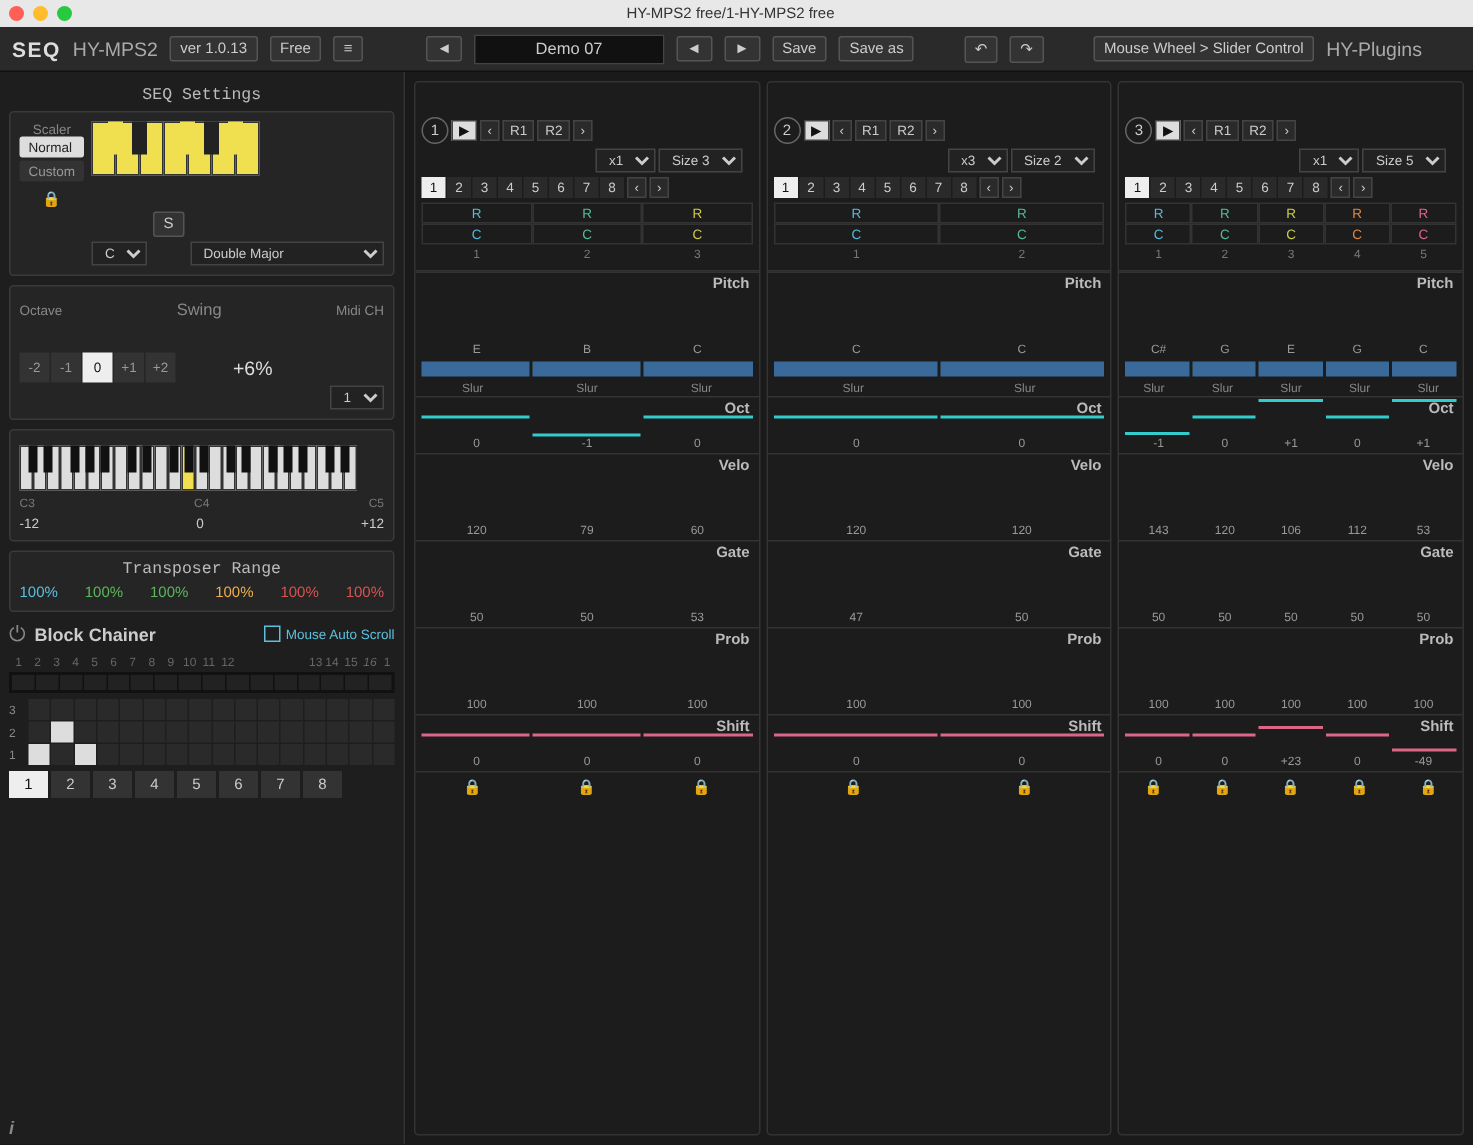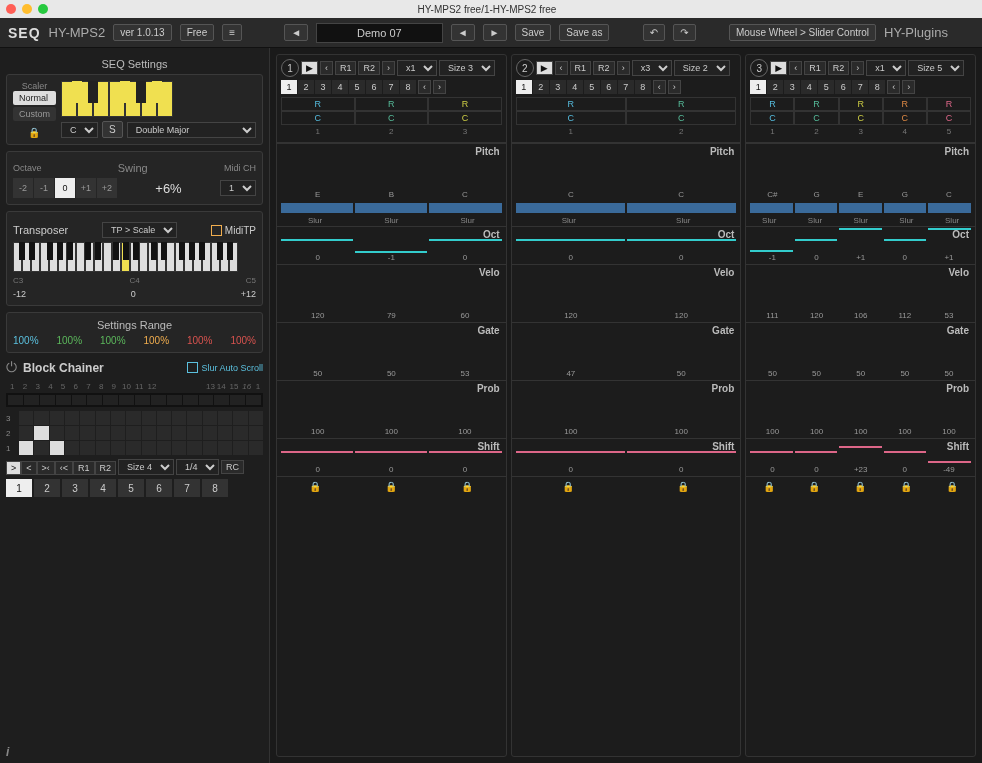--- a/index.html
+++ b/index.html
@@ -8,33 +8,33 @@
 .traffic-lights { display: flex; gap: 6px; }
 .tl { width: 10px; height: 10px; border-radius: 50%; }
 .tl-r { background: #ff5f56; } .tl-y { background: #ffbd2e; } .tl-g { background: #27c93f; }
 .header { background: #2a2a2a; height: 30px; display: flex; align-items: center; padding: 0 8px; gap: 8px; border-bottom: 1px solid #111; }
 .logo { font-weight: bold; font-size: 14px; color: #ddd; letter-spacing: 1px; }
 .plugin-name { color: #aaa; font-size: 13px; }
 .btn { background: #333; border: 1px solid #555; color: #ccc; padding: 2px 6px; font-size: 10px; cursor: pointer; border-radius: 2px; }
 .preset-box { background: #111; border: 1px solid #444; padding: 3px 40px; font-size: 11px; }
 .main { display: flex; height: 715px; }
 .sidebar { width: 270px; background: #1e1e1e; padding: 6px; border-right: 1px solid #333; }
-.section-title { text-align: center; color: #bbb; font-size: 11px; margin: 4px 0; }
+.section-title { text-align: center; color: #bbb; font-size: 11px; margin: 4px 0; font-family: Liberation Mono, monospace; }
 .panel { background: #252525; border: 1px solid #3a3a3a; border-radius: 3px; padding: 6px; margin-bottom: 6px; }
 .scaler-row { display: flex; gap: 5px; align-items: flex-start; }
 .scaler-btns { display: flex; flex-direction: column; gap: 2px; }
 .scaler-btn { background: #ddd; color: #222; padding: 2px 6px; font-size: 9px; border-radius: 2px; cursor: pointer; }
 .scaler-btn.inactive { background: #333; color: #999; }
 .mini-keyboard { display: flex; height: 36px; position: relative; }
 .wkey { width: 16px; background: #f0e050; border: 1px solid #333; }
 .bkey { width: 10px; height: 22px; background: #222; position: absolute; top: 0; z-index: 2; }
 .bkey.on { background: #f0e050; }
 .row { display: flex; gap: 4px; align-items: center; margin-top: 4px; }
 .label { color: #888; font-size: 9px; }
-.select { background: #222; border: 1px solid #444; color: #ccc; padding: 1px 4px; font-size: 9px; }
+.select { background: #222; border: 1px solid #444; color: #ccc; padding: 1px 4px; font-size: 9px; margin-top: 40px; }
 .octave-btns { display: flex; gap: 1px; }
 .oct-btn { background: #333; color: #999; width: 20px; height: 20px; display: flex; align-items: center; justify-content: center; font-size: 9px; cursor: pointer; }
 .oct-btn.active { background: #eee; color: #111; }
 .swing-val { font-size: 13px; color: #ddd; }
 .transposer-kb { display: flex; position: relative; height: 30px; margin-top: 4px; }
 .tkey { width: 9px; background: #ddd; border: 1px solid #333; }
 .tkey.sel { background: #f0e050; }
 .tbkey { width: 6px; height: 18px; background: #111; position: absolute; top: 0; }
 .rand-row { display: flex; justify-content: space-between; margin-top: 4px; }
 .rand-val { font-size: 10px; }
@@ -180,28 +180,20 @@
             <div class="oct-btn active">0</div>
             <div class="oct-btn">+1</div>
             <div class="oct-btn">+2</div>
           </div>
         <span class="swing-val">+6%</span>
         <select class="select"><option>1</option></select>
       </div>
     </div>
 
     <div class="panel">
-      <div class="row" style="justify-content:space-between">
-        <span style="font-size:11px">Transposer</span>
-        <select class="select"><option>TP &gt; Scale</option></select>
-        <span style="display:flex;align-items:center">
-            <span class="chk"></span>
-            <span>MidiTP</span>
-          </span>
-      </div>
       <div class="transposer-kb" id="tkb">
           <div class="tkey"></div>
           <div class="tkey"></div>
           <div class="tkey"></div>
           <div class="tkey"></div>
           <div class="tkey"></div>
           <div class="tkey"></div>
           <div class="tkey"></div>
           <div class="tkey"></div>
           <div class="tkey"></div>
@@ -246,38 +238,38 @@
       </div>
       <div class="row" style="justify-content:space-between;font-size:9px">
         <span>-12</span>
         <span>0</span>
         <span>+12</span>
       </div>
     </div>
 
 
     <div class="panel">
-      <div class="section-title" style="margin:0 0 4px 0">Settings Range</div>
+      <div class="section-title" style="margin:0 0 4px 0">Transposer Range</div>
       <div class="rand-row" id="rand-row">
           <span class="rand-val rv-1">100%</span>
           <span class="rand-val rv-2">100%</span>
           <span class="rand-val rv-3">100%</span>
           <span class="rand-val rv-4">100%</span>
           <span class="rand-val rv-5">100%</span>
           <span class="rand-val rv-6">100%</span>
         </div>
     </div>
 
     <div class="block-chainer">
       <div class="bc-title">
         <span class="power-icon">⏻</span>
         <span style="font-weight:bold">Block Chainer</span>
         <span class="auto-scroll">
             <span class="chk blue"></span>
-            <span>Slur Auto Scroll</span>
+            <span>Mouse Auto Scroll</span>
           </span>
       </div>
       <div class="bc-nums" id="bc-nums">
           <span style="flex: 1 1 0%; text-align: center;">1</span>
           <span style="flex: 1 1 0%; text-align: center;">2</span>
           <span style="flex: 1 1 0%; text-align: center;">3</span>
           <span style="flex: 1 1 0%; text-align: center;">4</span>
           <span style="flex: 1 1 0%; text-align: center;">5</span>
           <span style="flex: 1 1 0%; text-align: center;">6</span>
           <span style="flex: 1 1 0%; text-align: center;">7</span>
@@ -356,26 +348,20 @@
           <div class="bc-mcell"></div>
           <div class="bc-mcell"></div>
           <div class="bc-mcell"></div>
           <div class="bc-mcell"></div>
           <div class="bc-mcell"></div>
           <div class="bc-mcell"></div>
           <div class="bc-mcell"></div>
           <div class="bc-mcell"></div>
           <div class="bc-mcell"></div>
         </div>
-      <div class="bc-bottom">
-        <span id="bc-nav"><span class="th-btn active">&gt;</span><span class="th-btn">&lt;</span><span class="th-btn">&gt;‹</span><span class="th-btn">‹&lt;</span><span class="th-btn">R1</span><span class="th-btn">R2</span></span>
-        <select class="select"><option>Size 4</option></select>
-        <select class="select"><option>1/4</option></select>
-        <span class="th-btn">RC</span>
-      </div>
       <div class="bc-tabs" id="bc-tabs">
           <div class="bc-tab active">1</div>
           <div class="bc-tab">2</div>
           <div class="bc-tab">3</div>
           <div class="bc-tab">4</div>
           <div class="bc-tab">5</div>
           <div class="bc-tab">6</div>
           <div class="bc-tab">7</div>
           <div class="bc-tab">8</div>
         </div>
@@ -826,21 +812,21 @@
               <div class="bar-fill velo-fill" style="height:84%"></div>
             </div>
             <div class="param-bar">
               <div class="bar-fill velo-fill" style="height:89%"></div>
             </div>
             <div class="param-bar">
               <div class="bar-fill velo-fill" style="height:42%"></div>
             </div>
           </div>
           <div class="param-values">
-            <div class="param-val">111</div>
+            <div class="param-val">143</div>
             <div class="param-val">120</div>
             <div class="param-val">106</div>
             <div class="param-val">112</div>
             <div class="param-val">53</div>
           </div>
         </div>
         <div class="param-section">
           <div class="param-title">Gate</div>
           <div class="param-bars">
             <div class="param-bar">

